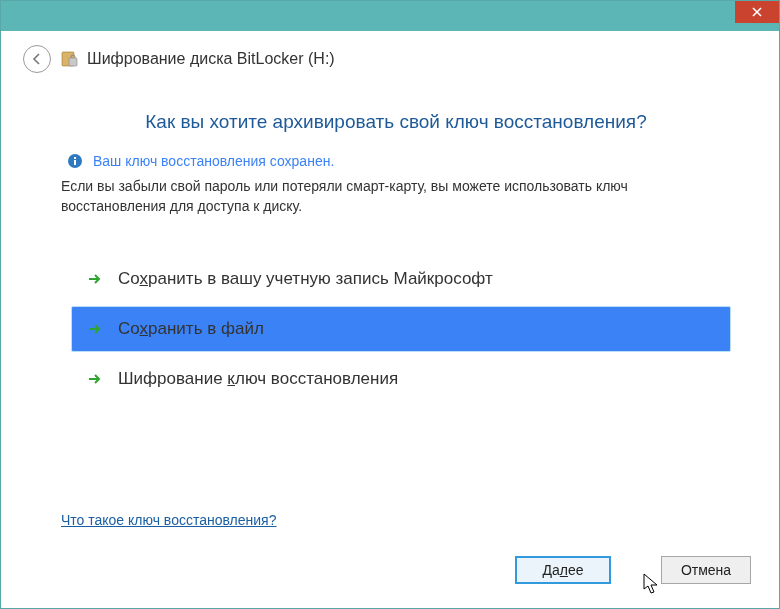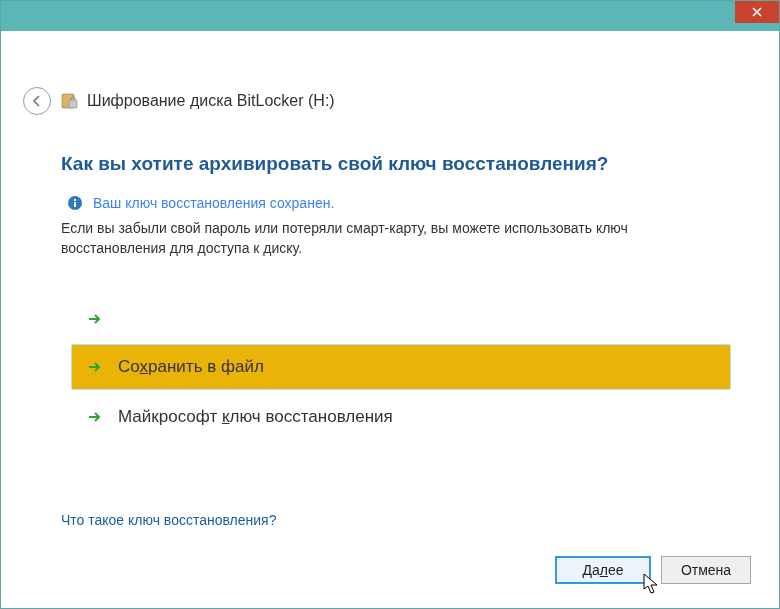--- a/index.html
+++ b/index.html
@@ -42,21 +42,20 @@
     left: 8px;
     right: 8px;
     bottom: 8px;
     background: #ffffff;
     box-sizing: border-box;
   }
   .header-row {
     display: flex;
     align-items: center;
     padding: 14px 14px 6px 14px;
-    margin-top: 42px;
   }
   .back-btn {
     width: 26px;
     height: 26px;
     border: 1px solid #9a9a9a;
     border-radius: 50%;
     display: flex;
     align-items: center;
     justify-content: center;
     background: #ffffff;
@@ -76,22 +75,23 @@
   .header-title {
     font-size: 16px;
     color: #333333;
   }
   .content {
     padding: 18px 40px 0 52px;
   }
   .question {
     font-size: 19px;
     color: #1e5a99;
-    font-weight: 700;
+    font-weight: 400;
     margin: 14px 0 20px 0;
+    text-align: center;
   }
   .status-row {
     display: flex;
     align-items: center;
     margin: 0 0 8px 6px;
     font-size: 14px;
     color: #3b82f6;
   }
   .info-icon {
     width: 16px;
@@ -114,57 +114,59 @@
     padding: 12px 14px;
     font-size: 17px;
     color: #333;
     border: 1px solid transparent;
     border-radius: 2px;
     cursor: default;
     margin-bottom: 4px;
   }
   .option.hovered {
     border-color: #b7e0f6;
-    background: #eab308;
+    background: #3b82f6;
   }
   .arrow-icon {
     width: 16px;
     height: 16px;
     margin-right: 16px;
     flex-shrink:0;
     display:flex;align-items:center;justify-content:center;
   }
   .option span.label { }
   .option span.label u { text-decoration: underline; }
   .help-link {
     position: absolute;
     left: 52px;
     bottom: 72px;
     font-size: 14px;
     color: #1a5fa3;
+    text-decoration: underline;
   }
   .button-row {
     position: absolute;
     right: 20px;
     bottom: 16px;
     display: flex;
     gap: 10px;
   }
   .btn {
     min-width: 90px;
     height: 28px;
     border: 1px solid #a6a6a6;
     background: #efefef;
     font-size: 14px;
     color: #222;
     display:flex;
     align-items:center;
     justify-content:center;
     padding: 0 14px;
     box-sizing: border-box;
+    margin-left: 40px;
   }
   .btn.primary {
     border: 2px solid #3399dd;
     background: #eaf4fa;
     min-width: 96px;
   }
   .btn u { text-decoration: underline; }
   .cursor {
     position: absolute;
     right: 110px;
@@ -219,38 +221,39 @@
 
       <div class="desc">Если вы забыли свой пароль или потеряли смарт-карту, вы можете использовать ключ восстановления для доступа к диску.</div>
 
       <div class="options">
         <div class="option">
           <span class="arrow-icon">
             <svg width="14" height="14" viewBox="0 0 14 14">
                 <path d="M2 7 H11 M8 3 L12 7 L8 11" fill="none" stroke="#2fa52f" stroke-width="2"></path>
               </svg>
           </span>
+          <span class="label"><span>Со</span><u>х</u><span>ранить в вашу учетную запись Майкрософт</span></span>
         </div>
 
         <div class="option hovered">
           <span class="arrow-icon">
             <svg width="14" height="14" viewBox="0 0 14 14">
                 <path d="M2 7 H11 M8 3 L12 7 L8 11" fill="none" stroke="#2fa52f" stroke-width="2"></path>
               </svg>
           </span>
           <span class="label"><span>Со</span><u>х</u><span>ранить в файл</span></span>
         </div>
 
         <div class="option">
           <span class="arrow-icon">
             <svg width="14" height="14" viewBox="0 0 14 14">
                 <path d="M2 7 H11 M8 3 L12 7 L8 11" fill="none" stroke="#2fa52f" stroke-width="2"></path>
               </svg>
           </span>
-          <span class="label"><span>Майкрософт </span><u>к</u><span>люч восстановления</span></span>
+          <span class="label"><span>Шифрование </span><u>к</u><span>люч восстановления</span></span>
         </div>
       </div>
     </div>
 
     <a class="help-link">Что такое ключ восстановления?</a>
 
     <div class="button-row">
       <div class="btn primary">
         <span><span>Да</span><u>л</u><span>ее</span></span>
       </div>

